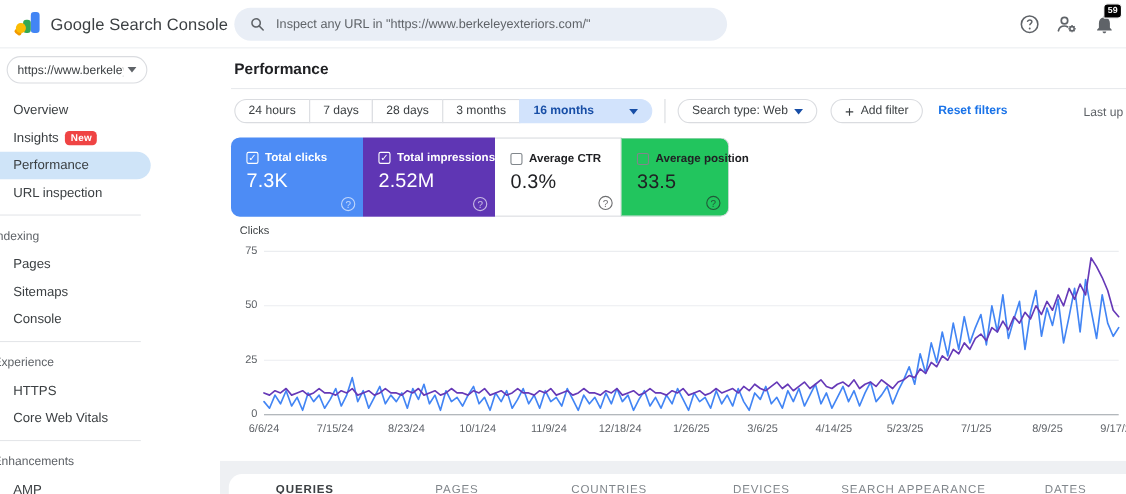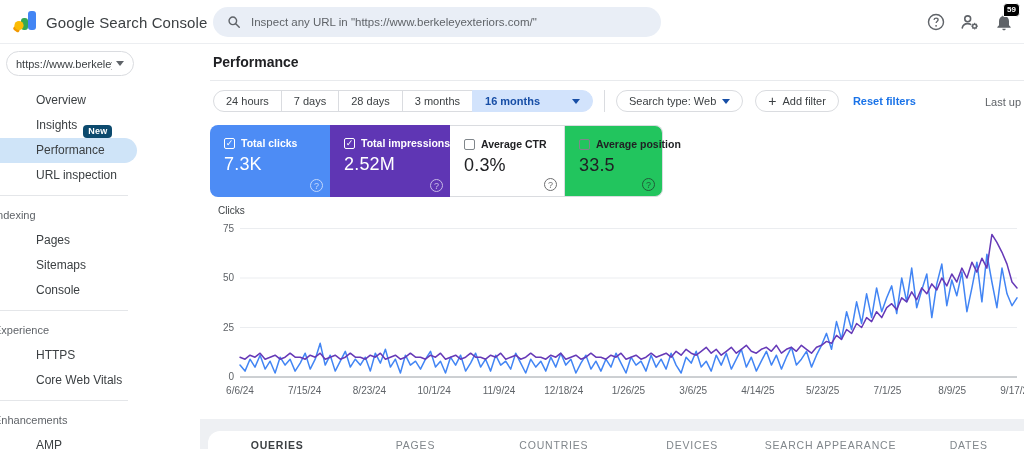--- a/index.html
+++ b/index.html
@@ -21,26 +21,26 @@
   .tb-icon { width:24px; height:24px; position:relative; display:flex; align-items:center; justify-content:center; cursor:pointer; }
   .notif-badge { position:absolute; right:-4px; top:-7px; background:#000000; color:#fff; font-size:8px;
     font-weight:bold; padding:1px 3px; border-radius:4px 4px 4px 1px; line-height:10px; border:1px solid #fff; }
 
   
   .sidebar { position:absolute; left:0; top:44px; width:200px; bottom:0; background:#fff; }
   .prop-pill { position:absolute; left:6px; top:7px; width:128px; height:25px; border:1px solid #dadce0;
     border-radius:13px; display:flex; align-items:center; padding:0 9px; gap:4px; cursor:pointer; background:#fff; }
   .prop-label { font-size:11px; color:#3c4043; white-space:nowrap; overflow:hidden; flex:1; }
   #sidenav { position:absolute; left:0; top:44px; width:200px; }
-  .side-item { height:25px; line-height:25px; padding-left:36px; font-size:12px; color:#3c4043;
-    display:flex; align-items:flex-end; gap:6px; cursor:pointer; width:137px; white-space:nowrap; }
+  .side-item { height:25px; line-height:25px; padding-left:12px; font-size:12px; color:#3c4043;
+    display:flex; align-items:center; gap:6px; cursor:pointer; width:137px; white-space:nowrap; }
   .side-item.selected { background:#cfe4f8; border-radius:0 14px 14px 0; }
   .side-header { height:25px; line-height:25px; font-size:11px; color:#5f6368; margin-left:-6px; white-space:nowrap; }
   .side-divider { border-top:1px solid #e4e6e9; width:128px; margin:7px 0; }
-  .new-badge { background:#0c4a6e; color:#fff; font-size:9px; font-weight:bold; padding:1px 5px;
+  .new-badge { background:#ef4444; color:#fff; font-size:9px; font-weight:bold; padding:1px 5px;
     border-radius:4px; line-height:11px; letter-spacing:.2px; }
   .caret { display:inline-block; width:0; height:0; border-left:4px solid transparent;
     border-right:4px solid transparent; border-top:5px solid #5f6368; }
   .chip .caret { border-top-color:#174ea6; }
 
   
   .page-title { position:absolute; left:213px; top:54px; font-size:14px; color:#202124; }
   .header-divider { position:absolute; left:210px; top:80px; width:814px; border-top:1px solid #e8eaed; }
 
   

